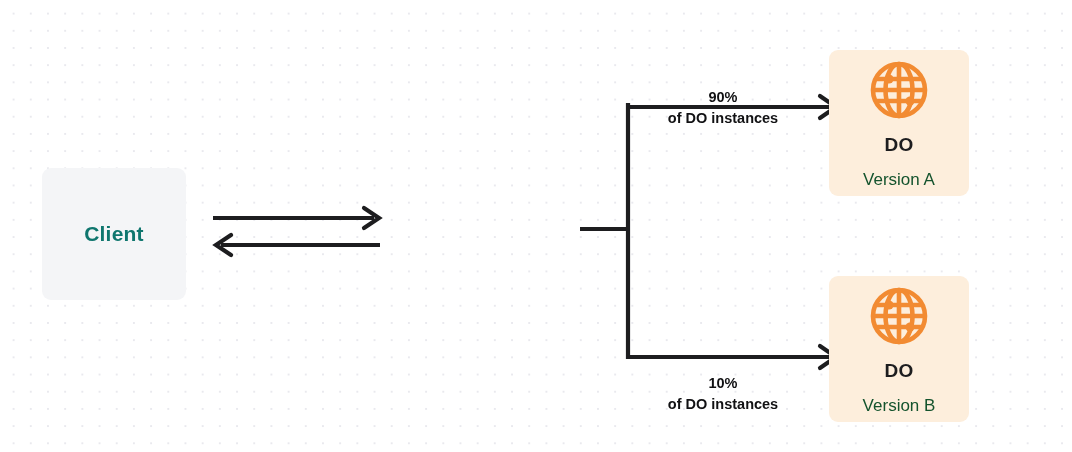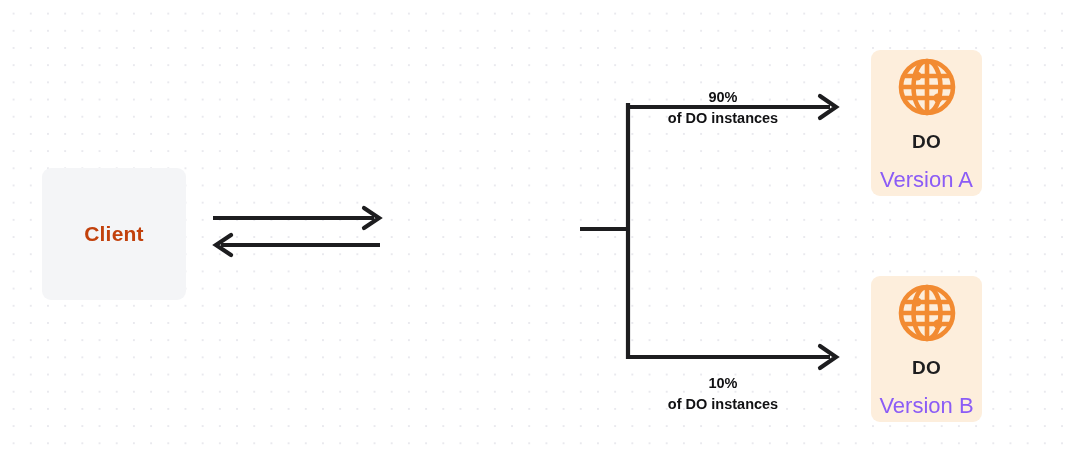--- a/index.html
+++ b/index.html
@@ -40,21 +40,21 @@
     left: 42px;
     top: 168px;
     width: 144px;
     height: 132px;
     background: #f4f5f7;
   }
 
   .node-client .node-title {
     font-size: 21px;
     font-weight: bold;
-    color: #c2410c;
+    color: #0f766e;
     letter-spacing: 0.2px;
   }
 
   .node-worker {
     left: 408px;
     top: 163px;
     width: 137px;
     height: 136px;
     background: #fdeedc;
     padding-top: 6px;
@@ -62,42 +62,42 @@
 
   .node-worker .node-title {
     font-size: 21px;
     font-weight: bold;
     color: #1d1d1f;
     margin-top: 16px;
     letter-spacing: 0.2px;
   }
 
   .node-do {
-    left: 871px;
-    width: 111px;
+    left: 829px;
+    width: 140px;
     height: 146px;
     background: #fdeedc;
     padding-top: 4px;
   }
 
   .node-do-a { top: 50px; }
   .node-do-b { top: 276px; }
 
   .node-do .node-title {
     font-size: 19px;
     font-weight: bold;
     color: #1d1d1f;
     margin-top: 14px;
     letter-spacing: 0.3px;
   }
 
   .node-do .node-sub {
-    font-size: 22px;
+    font-size: 17px;
     font-weight: normal;
-    color: #8b5cf6;
+    color: #14532d;
     margin-top: 14px;
   }
 
   .icon-wrap {
     display: flex;
     align-items: center;
     justify-content: center;
     line-height: 0;
   }
 

